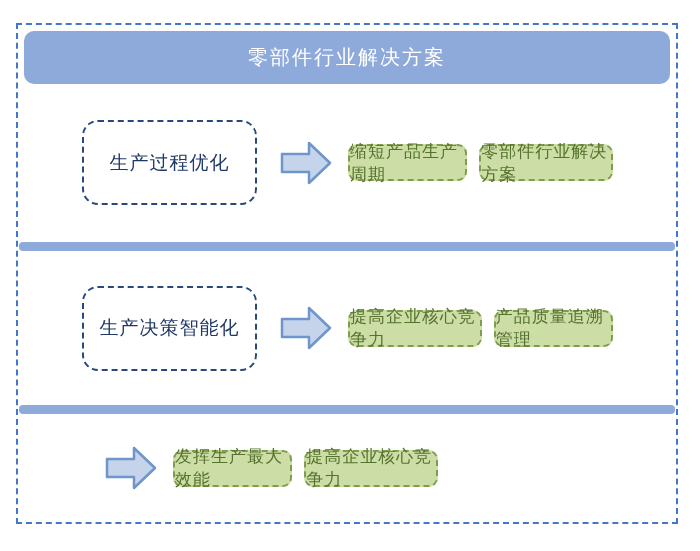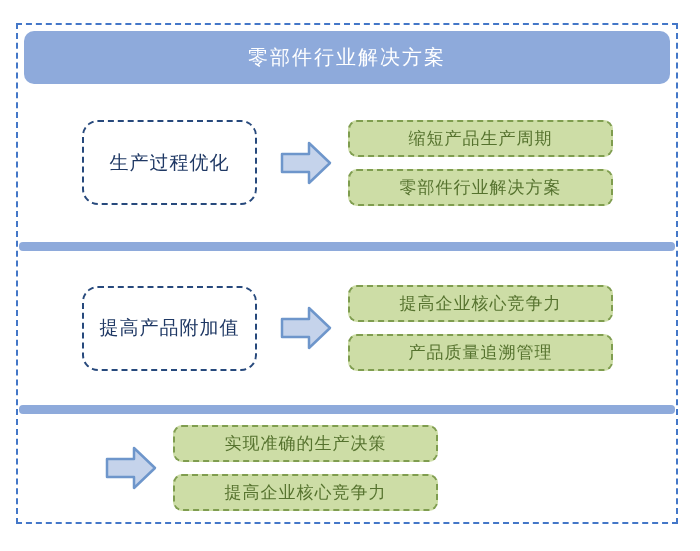--- a/index.html
+++ b/index.html
@@ -55,21 +55,20 @@
   .arrow-wrap {
     margin-left: 23px;
     flex-shrink: 0;
     width: 52px;
     height: 46px;
   }
   .items-col {
     margin-left: 16px;
     width: 265px;
     display: flex;
-    flex-direction: column;
     gap: 12px;
     flex-shrink: 0;
   }
   .item-box {
     height: 37px;
     background: #cddda6;
     border: 2px dashed #7f9d4f;
     border-radius: 9px;
     display: flex;
     align-items: center;
@@ -105,21 +104,21 @@
     <div class="items-col">
       <div class="item-box">缩短产品生产周期</div>
       <div class="item-box">零部件行业解决方案</div>
     </div>
   </div>
 
   <div class="divider"></div>
 
   <div class="section-row row-2">
     <div class="category-box">
-      <span>提高产品附加值</span>
+      <span>生产决策智能化</span>
     </div>
     <div class="arrow-wrap">
       <svg width="52" height="46" viewBox="0 0 52 46">
         <polygon points="2,14 29,14 29,3 50,23 29,43 29,32 2,32" fill="#c5d3eb" stroke="#6e96cb" stroke-width="2.5" stroke-linejoin="round"></polygon>
       </svg>
     </div>
     <div class="items-col">
       <div class="item-box">提高企业核心竞争力</div>
       <div class="item-box">产品质量追溯管理</div>
     </div>
@@ -127,18 +126,18 @@
 
   <div class="divider"></div>
 
   <div class="section-row row-3">
     <div class="arrow-wrap">
       <svg width="52" height="46" viewBox="0 0 52 46">
         <polygon points="2,14 29,14 29,3 50,23 29,43 29,32 2,32" fill="#c5d3eb" stroke="#6e96cb" stroke-width="2.5" stroke-linejoin="round"></polygon>
       </svg>
     </div>
     <div class="items-col">
-      <div class="item-box">实现准确的生产决策</div>
+      <div class="item-box">发挥生产最大效能</div>
       <div class="item-box">提高企业核心竞争力</div>
     </div>
   </div>
 
 </div>
 
 </body></html>

